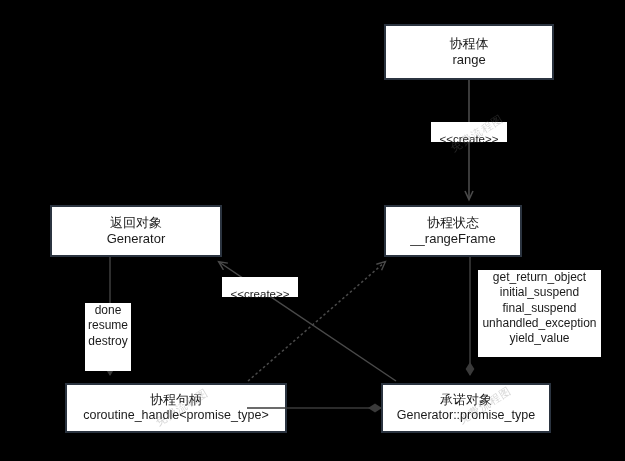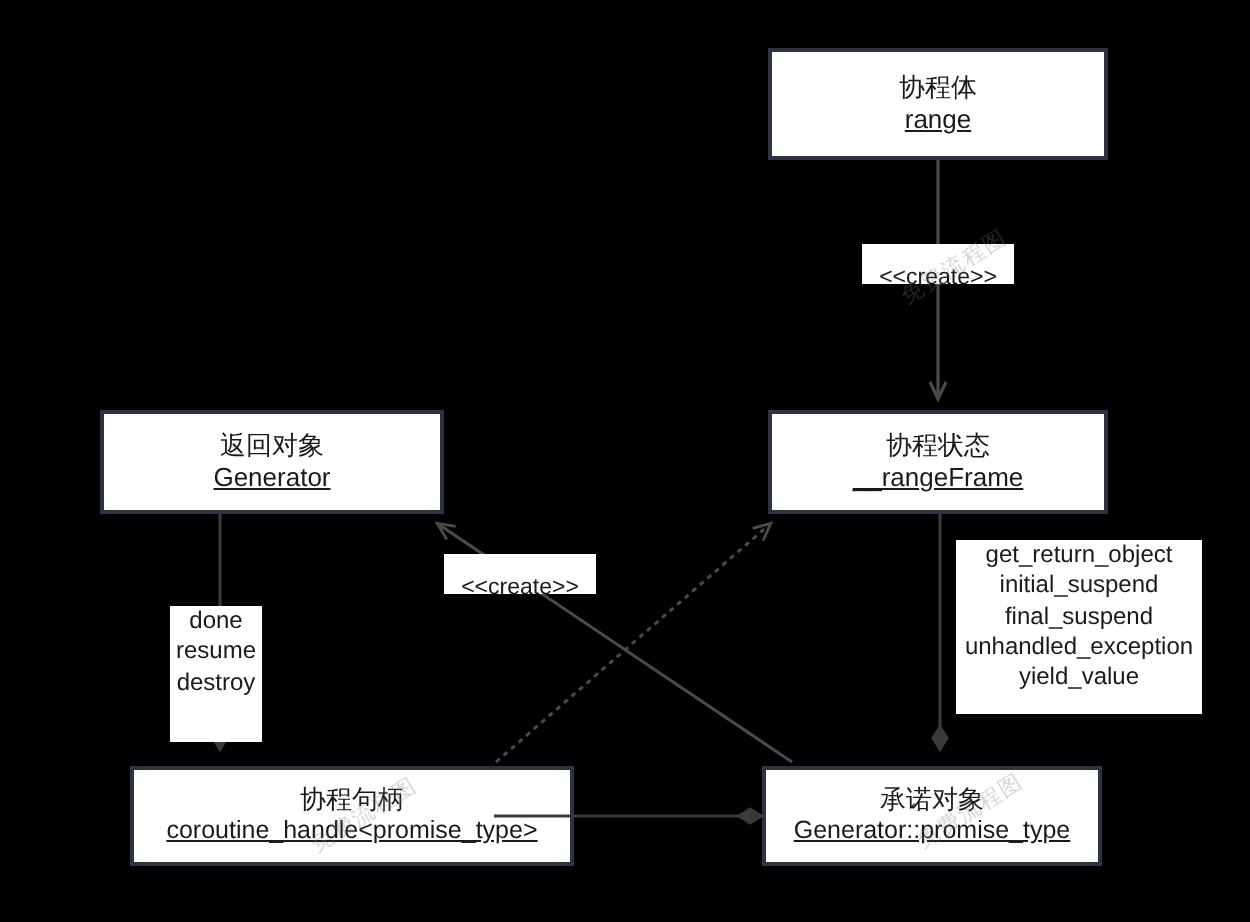--- a/index.html
+++ b/index.html
@@ -27,21 +27,20 @@
     color: #1a1a1a;
     line-height: 1.25;
   }
   .node .t1 {
     font-size: 13px;
     white-space: nowrap;
   }
   .node .t2 {
     font-size: 13px;
     white-space: nowrap;
-    text-decoration: underline;
   }
   .note {
     position: absolute;
     background: #ffffff;
     color: #1a1a1a;
     font-size: 12px;
     line-height: 1.28;
     text-align: center;
     box-sizing: border-box;
     white-space: nowrap;
@@ -113,21 +112,21 @@
   <div class="node" style="left:384px; top:24px; width:170px; height:56px;">
     <div class="t1">协程体</div>
     <div class="t2">range</div>
   </div>
 
   <div class="node" style="left:50px; top:205px; width:172px; height:52px;">
     <div class="t1">返回对象</div>
     <div class="t2">Generator</div>
   </div>
 
-  <div class="node" style="left:384px; top:205px; width:170px; height:52px;">
+  <div class="node" style="left:384px; top:205px; width:138px; height:52px;">
     <div class="t1">协程状态</div>
     <div class="t2">__rangeFrame</div>
   </div>
 
   <div class="node" style="left:25px; top:383px; width:222px; height:50px;margin-left:40px;">
     <div class="t1">协程句柄</div>
     <div class="t2" style="font-size:12.5px;">coroutine_handle&lt;promise_type&gt;</div>
   </div>
 
   <div class="node" style="left:381px; top:383px; width:170px; height:50px;">

